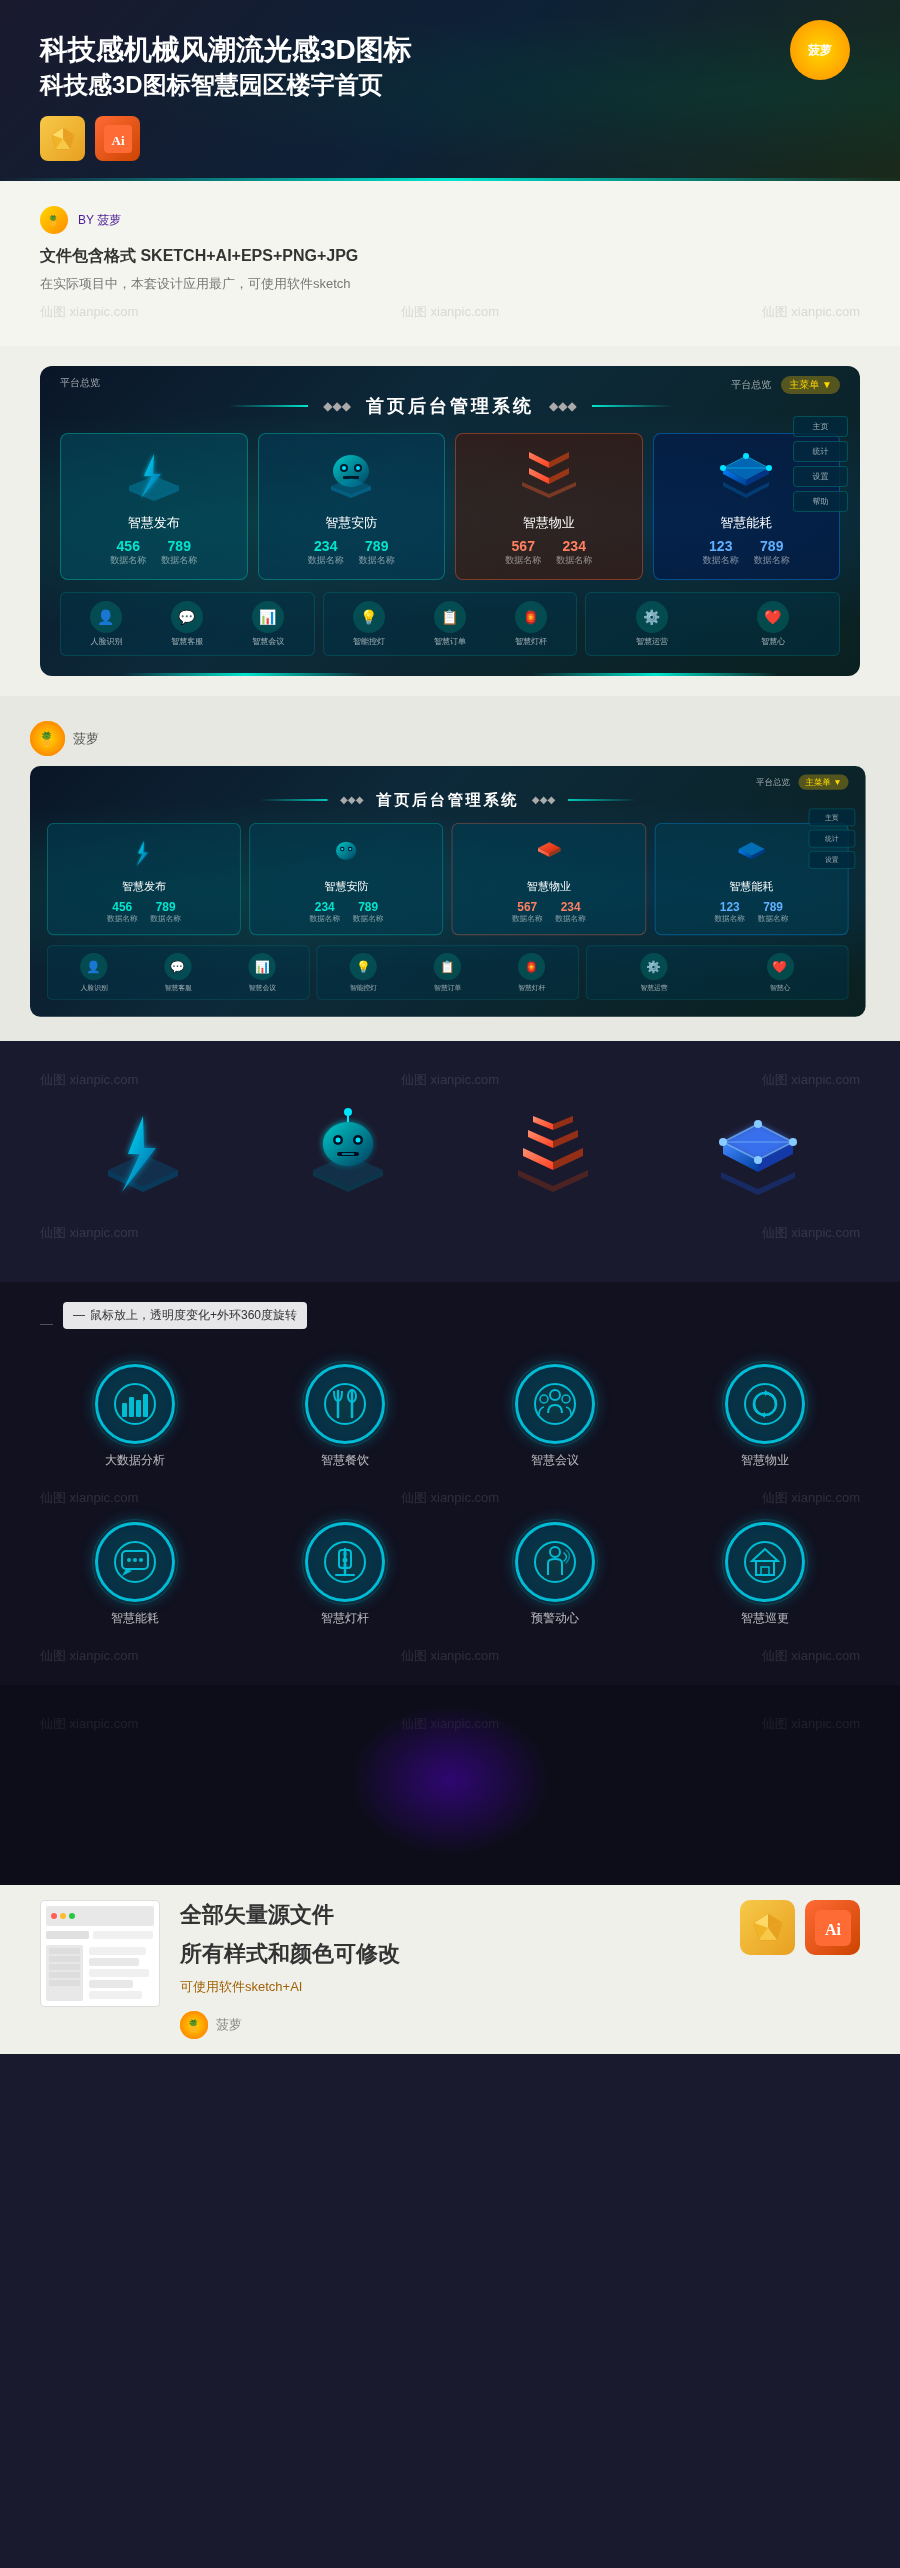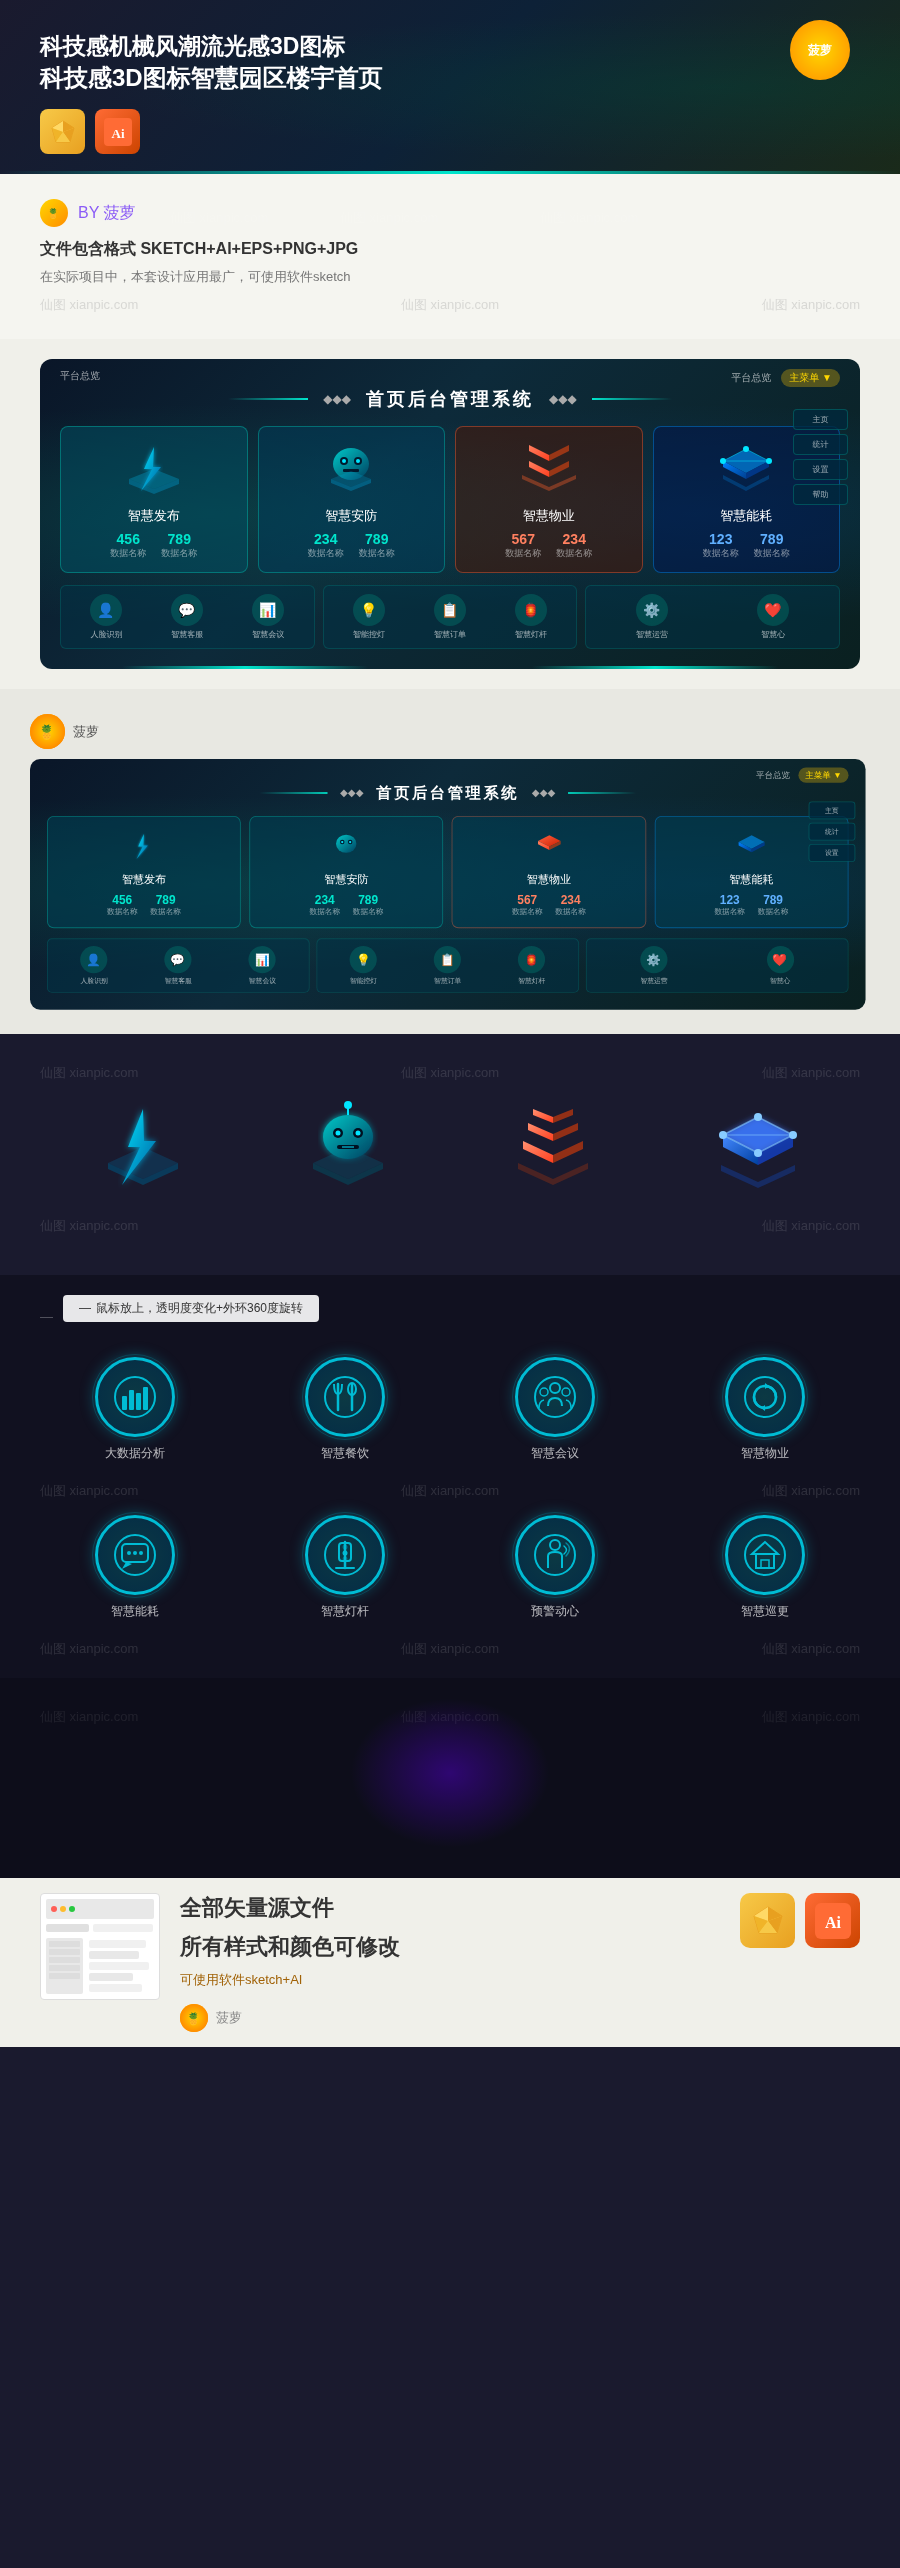--- a/index.html
+++ b/index.html
@@ -17,21 +17,21 @@
       position: relative;
       min-height: 160px;
     }
     .top-section::before {
       content: '';
       position: absolute;
       top: 0; left: 0; right: 0; bottom: 0;
       background: radial-gradient(ellipse at 80% 50%, rgba(0,80,60,0.3) 0%, transparent 60%);
     }
     .main-title {
-      font-size: 23px;
+      font-size: 28px;
       font-weight: bold;
       color: #fff;
       line-height: 1.4;
       position: relative;
       z-index: 1;
     }
     .subtitle {
       font-size: 24px;
       font-weight: bold;
       color: #fff;
@@ -89,21 +89,21 @@
       gap: 10px;
       margin-bottom: 12px;
     }
     .author-avatar {
       width: 28px; height: 28px;
       background: linear-gradient(135deg, #ffd700, #ff8c00);
       border-radius: 50%;
       display: flex; align-items: center; justify-content: center;
       font-size: 10px; color: #fff;
     }
-    .by-text { font-size: 16px; color: #8b5cf6; }
+    .by-text { font-size: 12px; color: #4c1d95; }
     .file-format {
       font-size: 16px;
       font-weight: bold;
       color: #333;
       margin-bottom: 8px;
     }
     .description {
       font-size: 13px;
       color: #777;
     }
@@ -307,21 +307,21 @@
 
     
     .circular-section {
       background: #111120;
       padding: 20px 40px;
     }
     .tooltip-hint {
       background: rgba(255,255,255,0.9);
       color: #333;
       font-size: 12px;
-      padding: 5px 16px;
+      padding: 5px 10px;
       border-radius: 4px;
       display: inline-block;
       margin-bottom: 15px;
       position: relative;
     }
     .tooltip-hint::before {
       content: '—';
       margin-right: 5px;
     }
     .circular-grid {

